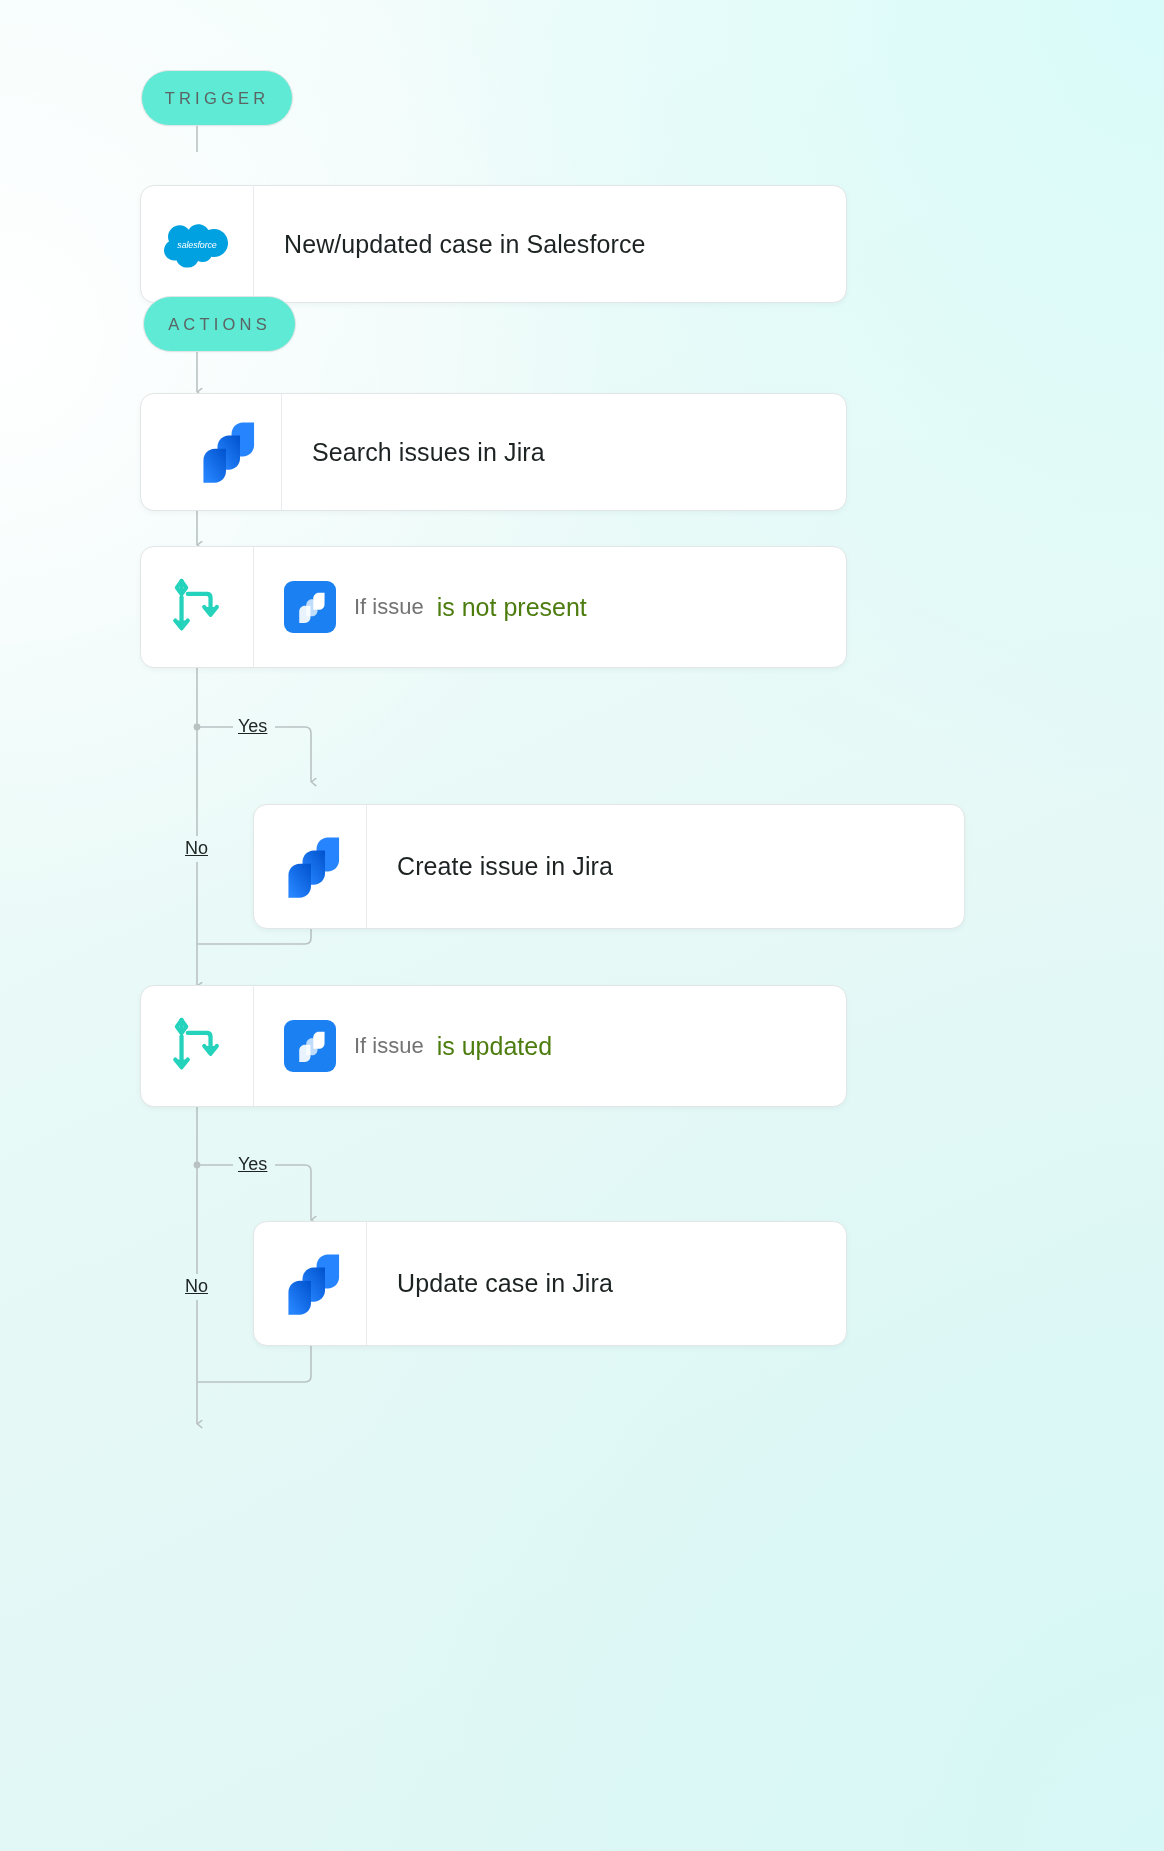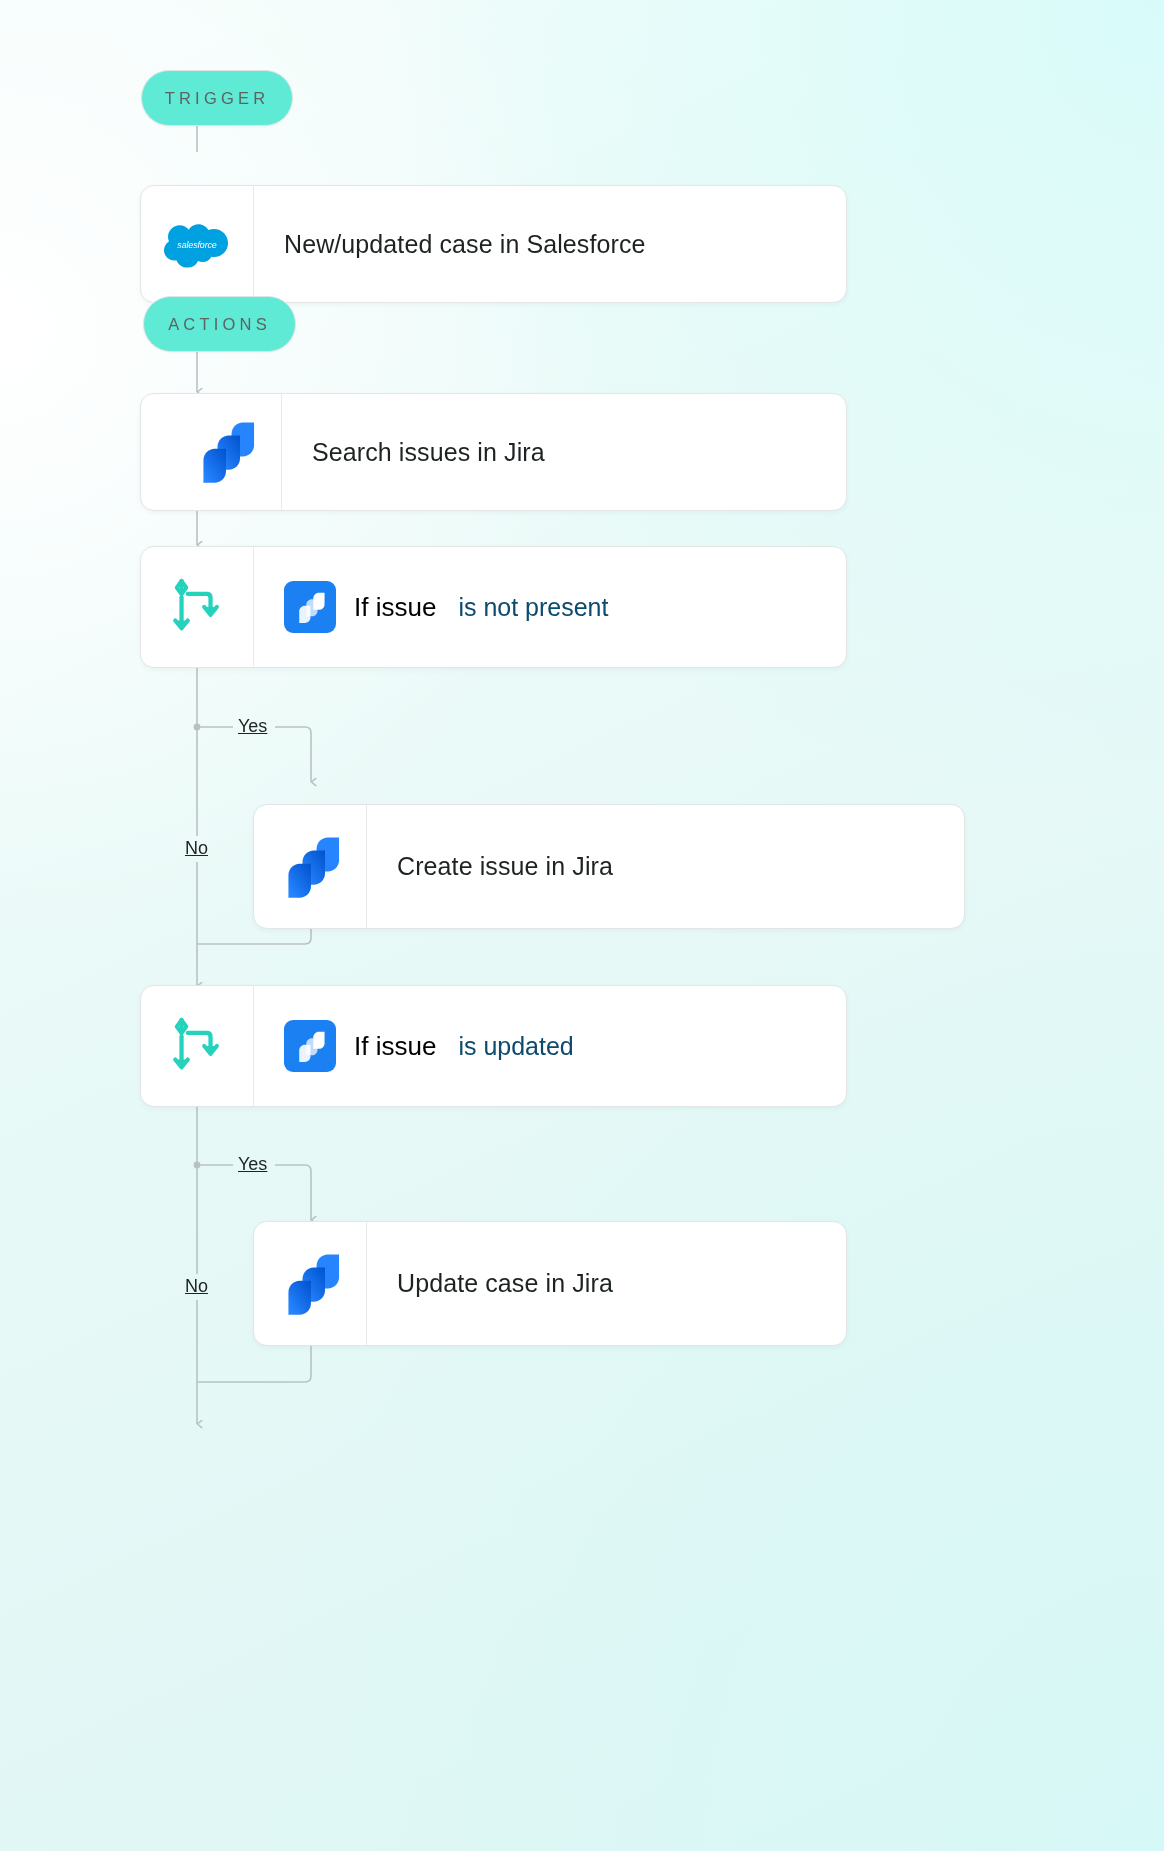--- a/index.html
+++ b/index.html
@@ -91,28 +91,28 @@
     width: 52px;
     height: 52px;
     border-radius: 9px;
     background: #1b81f2;
     display: flex;
     align-items: center;
     justify-content: center;
     flex: 0 0 auto;
   }
   .cond-label {
-    font-size: 26px;
-    color: #000000;
+    font-size: 22px;
+    color: #737373;
     margin-left: 18px;
   }
   .cond-value {
     font-size: 25px;
-    color: #0c4a6e;
-    margin-left: 22px;
+    color: #4d7c0f;
+    margin-left: 13px;
   }
 
   
   .branch-label {
     position: absolute;
     z-index: 3;
     font-size: 18px;
     color: #1d2323;
     background: transparent;
     white-space: nowrap;

